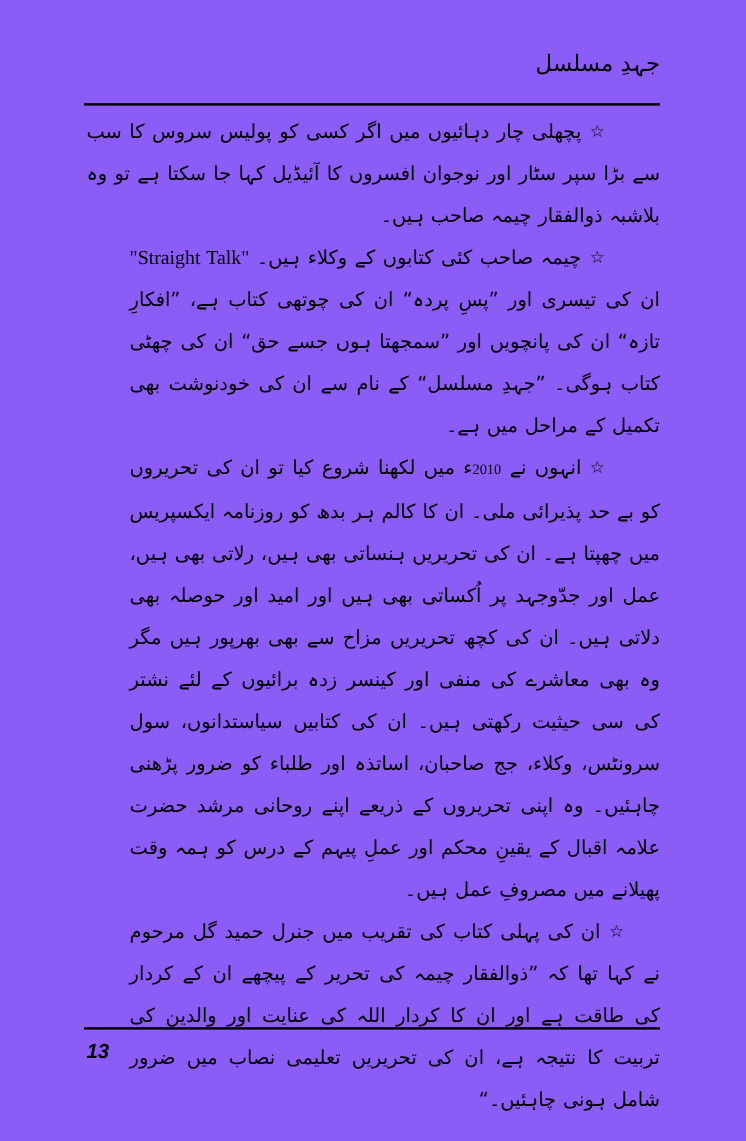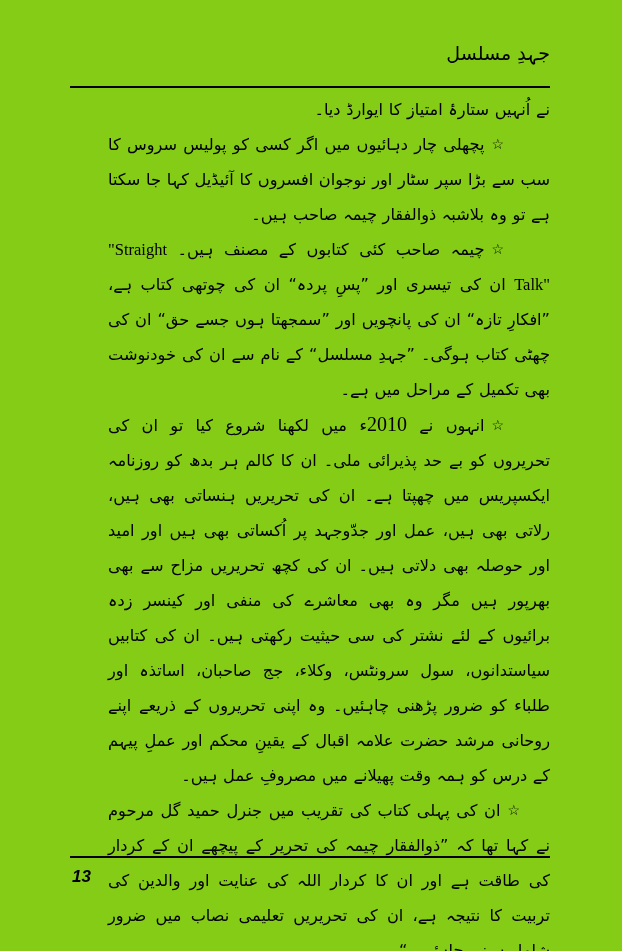--- a/index.html
+++ b/index.html
@@ -13,21 +13,21 @@
     height: 951px;
     position: relative;
     overflow: hidden;
     font-family: "DejaVu Sans", sans-serif;
     color: #000000;
   }
 
   .page {
     position: absolute;
     inset: 0;
-    background: #84cc16;
+    background: #8b5cf6;
   }
 
   
   .header-zone {
     position: absolute;
     top: 38px;
     right: 72px;
     left: 72px;
     height: 48px;
   }
@@ -107,21 +107,21 @@
   .latin {
     font-family: "Liberation Serif", "DejaVu Serif", serif;
     direction: ltr;
     unicode-bidi: isolate;
     font-size: 16.5px;
   }
   .num {
     font-family: "Liberation Serif", "DejaVu Serif", serif;
     direction: ltr;
     unicode-bidi: isolate;
-    font-size: 20px;
+    font-size: 12px;
   }
 
   
   .folio {
     position: absolute;
     left: 72px;
     top: 866px;
     direction: ltr;
     unicode-bidi: isolate;
     font-family: Liberation Sans, sans-serif;
@@ -138,29 +138,28 @@
 <div class="page">
 
   <div class="header-zone">
     <div class="book-title">جہدِ مسلسل</div>
   </div>
 
   <hr class="rule rule-top">
 
   <div class="body-zone">
 
-    <p class="para continuation">نے اُنہیں ستارۂ امتیاز کا ایوارڈ دیا۔</p>
 
     <p class="para bullet-para">
       <span class="bullet">☆</span><span>پچھلی چار دہائیوں میں اگر کسی کو پولیس سروس کا سب سے بڑا سپر سٹار اور نوجوان افسروں کا آئیڈیل کہا جا سکتا ہے تو وہ بلاشبہ ذوالفقار چیمہ صاحب ہیں۔</span>
     </p>
 
 
     <p class="para bullet-para">
-      <span class="bullet">☆</span><span>چیمہ صاحب کئی کتابوں کے مصنف ہیں۔ </span><span class="latin">"Straight Talk"</span><span> ان کی تیسری اور ”پسِ پردہ“ ان کی چوتھی کتاب ہے، ”افکارِ تازہ“ ان کی پانچویں اور ”سمجھتا ہوں جسے حق“ ان کی چھٹی کتاب ہوگی۔ ”جہدِ مسلسل“ کے نام سے ان کی خودنوشت بھی تکمیل کے مراحل میں ہے۔</span>
+      <span class="bullet">☆</span><span>چیمہ صاحب کئی کتابوں کے وکلاء ہیں۔ </span><span class="latin">"Straight Talk"</span><span> ان کی تیسری اور ”پسِ پردہ“ ان کی چوتھی کتاب ہے، ”افکارِ تازہ“ ان کی پانچویں اور ”سمجھتا ہوں جسے حق“ ان کی چھٹی کتاب ہوگی۔ ”جہدِ مسلسل“ کے نام سے ان کی خودنوشت بھی تکمیل کے مراحل میں ہے۔</span>
     </p>
 
     <p class="para bullet-para">
       <span class="bullet">☆</span><span>انہوں نے </span><span class="num">2010</span><span>ء میں لکھنا شروع کیا تو ان کی تحریروں کو بے حد پذیرائی ملی۔ ان کا کالم ہر بدھ کو روزنامہ ایکسپریس میں چھپتا ہے۔ ان کی تحریریں ہنساتی بھی ہیں، رلاتی بھی ہیں، عمل اور جدّوجہد پر اُکساتی بھی ہیں اور امید اور حوصلہ بھی دلاتی ہیں۔ ان کی کچھ تحریریں مزاح سے بھی بھرپور ہیں مگر وہ بھی معاشرے کی منفی اور کینسر زدہ برائیوں کے لئے نشتر کی سی حیثیت رکھتی ہیں۔ ان کی کتابیں سیاستدانوں، سول سرونٹس، وکلاء، جج صاحبان، اساتذہ اور طلباء کو ضرور پڑھنی چاہئیں۔ وہ اپنی تحریروں کے ذریعے اپنے روحانی مرشد حضرت علامہ اقبال کے یقینِ محکم اور عملِ پیہم کے درس کو ہمہ وقت پھیلانے میں مصروفِ عمل ہیں۔</span>
     </p>
 
     <p class="para bullet-para narrow-indent">
       <span class="bullet">☆</span><span>ان کی پہلی کتاب کی تقریب میں جنرل حمید گل مرحوم نے کہا تھا کہ ”ذوالفقار چیمہ کی تحریر کے پیچھے ان کے کردار کی طاقت ہے اور ان کا کردار اللہ کی عنایت اور والدین کی تربیت کا نتیجہ ہے، ان کی تحریریں تعلیمی نصاب میں ضرور شامل ہونی چاہئیں۔“</span>
     </p>
 

